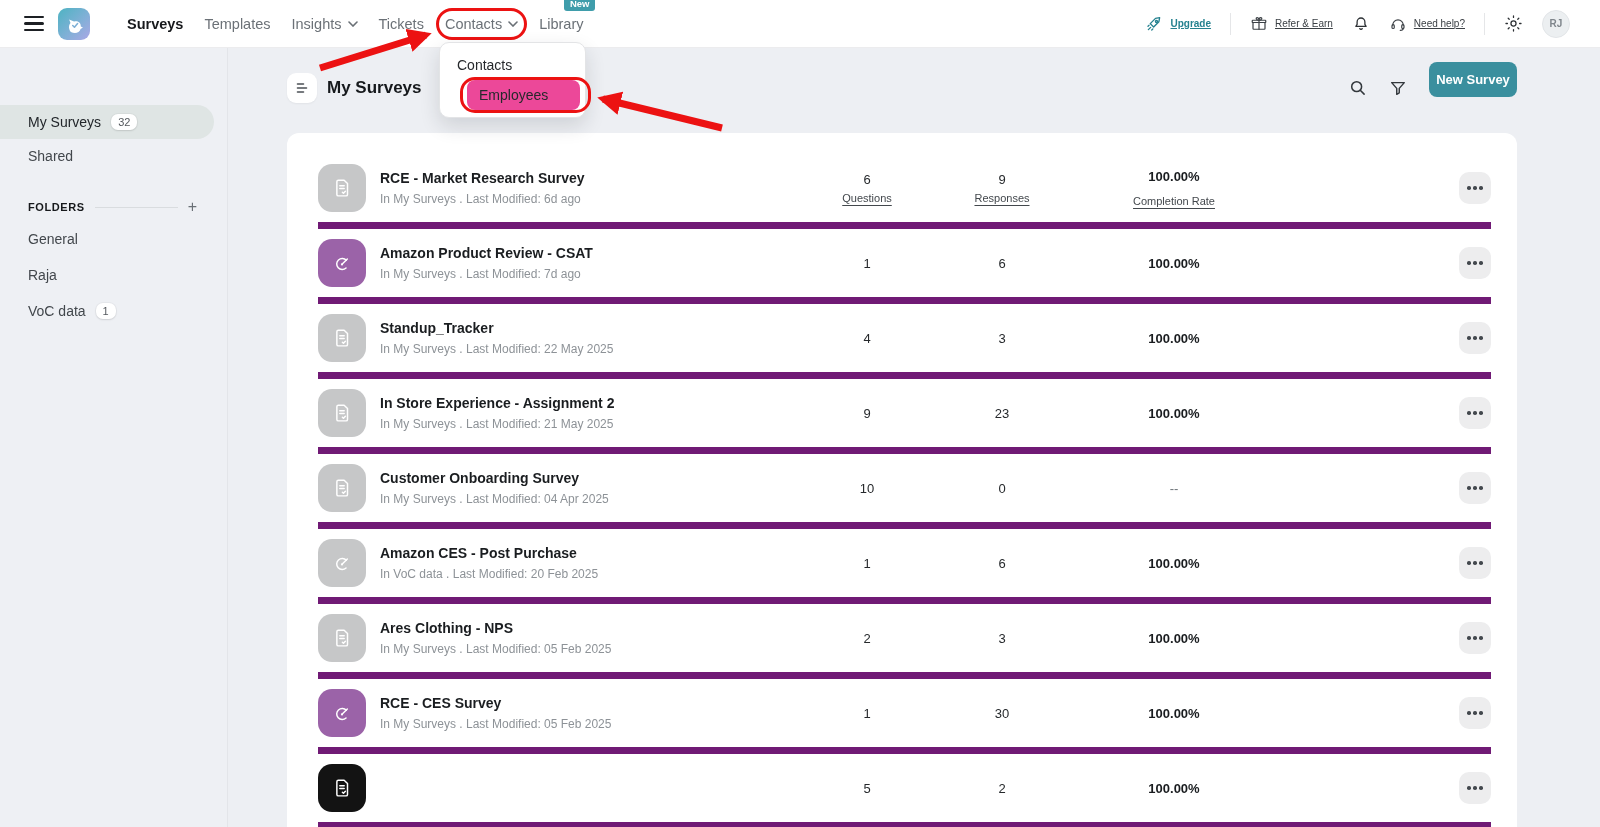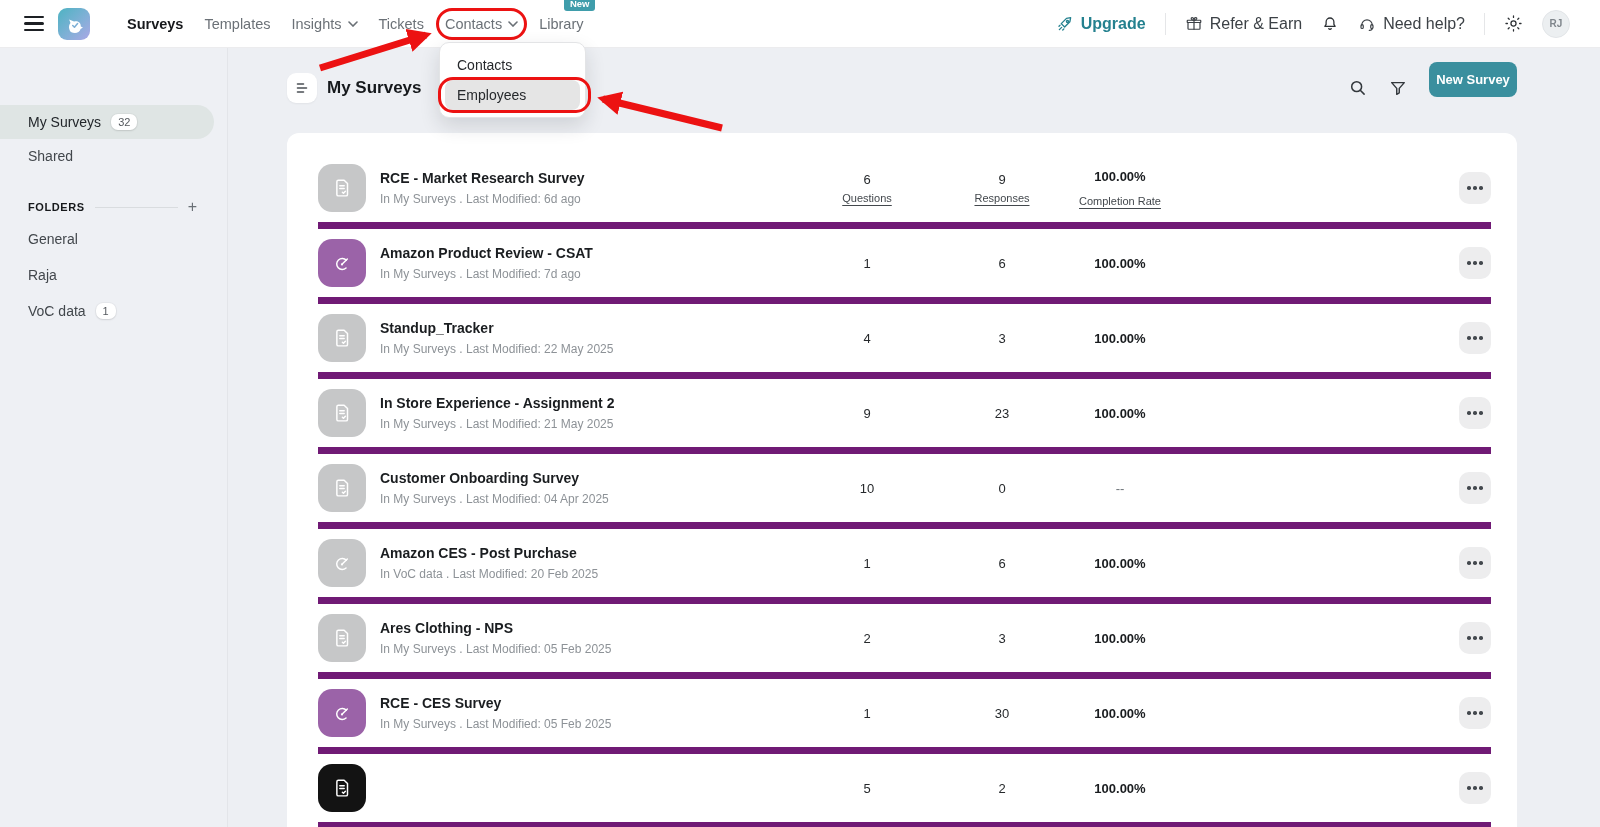--- a/index.html
+++ b/index.html
@@ -16,37 +16,37 @@
   .logo { width:32px; height:32px; border-radius:9px; margin-left:14px;
           background:linear-gradient(135deg,#4db3c2 0%, #7fb0d6 55%, #aba7e6 100%);
           display:flex; align-items:center; justify-content:center; }
   .nav { display:flex; align-items:center; margin-left:16px; }
   .nav-item { display:flex; align-items:center; gap:6px; font-size:14.5px; font-weight:500;
               color:#6b7177; margin-left:21px; cursor:pointer; position:relative; white-space:nowrap; }
   .nav-item.active { color:#17191c; font-weight:700; }
   .new-badge { position:absolute; top:-20px; right:-12px; background:#3f9dab; color:#fff;
                font-size:9.5px; font-weight:700; padding:2px 6px; border-radius:3px; }
   .tb-right { margin-left:auto; display:flex; align-items:center; gap:19px; padding-right:30px; }
-  .tb-action { display:flex; align-items:center; gap:7px; font-size:16px; color:#3c4146; cursor:pointer; white-space:nowrap; }
+  .tb-action { display:flex; align-items:center; gap:7px; font-size:10px; color:#3c4146; cursor:pointer; white-space:nowrap;text-decoration:underline; }
   .tb-action.upgrade { color:#24818f; font-weight:700; }
   .tb-divider { width:1px; height:22px; background:#e5e6e8; }
   .avatar { width:28px; height:28px; border-radius:50%; background:#eceff1; border:1px solid #e2e5e8;
             display:flex; align-items:center; justify-content:center; font-size:10px; font-weight:700; color:#80868c; cursor:pointer; }
 
   
   .ring { position:absolute; border:3px solid #ec1212; border-radius:16px; pointer-events:none; z-index:65; }
   .ring-contacts { left:-9px; right:-9px; top:-8px; bottom:-8px; }
   .ring-employees { left:-7px; right:-11px; top:-3px; bottom:-3px; border-radius:15px; }
   .arrows { position:absolute; left:0; top:0; z-index:70; pointer-events:none; }
 
   
   .dropdown { position:absolute; left:439px; top:42px; width:147px; background:#fff; border:1px solid #e3e4e6;
               border-radius:10px; box-shadow:0 8px 20px rgba(30,34,40,.14); padding:7px 5px; z-index:50; }
   .dd-item { font-size:14px; color:#26292c; padding:7px 12px; border-radius:8px; cursor:pointer; position:relative; }
-  .dd-item.highlight { background:#e5e5e5; }
+  .dd-item.highlight { background:#ec4899;margin-left:22px; }
 
   
   .sidebar { position:absolute; left:0; top:48px; width:228px; bottom:0; background:#eef0f4;
              border-right:1px solid #e3e5e9; padding-top:57px; z-index:10; }
   .side-item { height:34px; display:flex; align-items:center; gap:10px; padding-left:28px;
                font-size:14px; color:#42474c; cursor:pointer; }
   .side-item.active { background:#dfe5e4; width:214px; border-radius:0 18px 18px 0; color:#22262a; }
   .badge { background:#fff; border-radius:7px; padding:2px 7px; font-size:11px; color:#55595e;
            box-shadow:0 1px 2px rgba(0,0,0,.10), 0 0 0 1px rgba(0,0,0,.03); }
   .folders-head { display:flex; align-items:center; margin:26px 30px 6px 28px; }
@@ -70,21 +70,21 @@
   .card { position:absolute; left:287px; top:133px; width:1230px; height:760px; background:#fff;
           border-radius:12px; padding-top:21px; z-index:15; }
   .row { position:relative; height:75px; margin:0 26px 0 31px; border-bottom:7px solid #701a75;
          display:flex; align-items:center; cursor:pointer; }
   .row-icon { width:48px; height:48px; border-radius:14px; display:flex; align-items:center; justify-content:center; flex-shrink:0; }
   .bg-gray { background:#c6c7c8; } .bg-purple { background:#9b63a8; } .bg-black { background:#131313; }
   .row-info { margin-left:14px; }
   .row-title { font-size:14px; font-weight:700; color:#1a1d20; }
   .row-sub { font-size:12px; color:#8d9297; margin-top:6px; }
   .stat { position:absolute; display:flex; flex-direction:column; align-items:center; gap:5px; top:50%; transform:translateY(-50%); }
-  .stat-q { left:509px; width:80px; } .stat-r { left:644px; width:80px; } .stat-c { left:742px; width:120px;gap:11px; }
+  .stat-q { left:509px; width:80px; } .stat-r { left:644px; width:80px; } .stat-c { left:796px; width:120px;gap:11px; }
   .stat-val { font-size:13px; color:#26292c; }
   .stat-val.bold { font-weight:700; color:#191c1f; }
   .stat-val.empty { color:#6d7378; font-weight:400; }
   .stat-label { font-size:11px; color:#43484d; text-decoration:underline; text-underline-offset:3px; cursor:pointer; }
   .menu-btn { position:absolute; right:0; top:50%; transform:translateY(-50%); width:32px; height:32px;
               background:#ededee; border:none; border-radius:10px; display:flex; align-items:center; justify-content:center;
               gap:2.5px; cursor:pointer; }
   .menu-btn i { width:3.5px; height:3.5px; border-radius:50%; background:#43484d; display:block; }
   svg { display:block; }
 </style>

